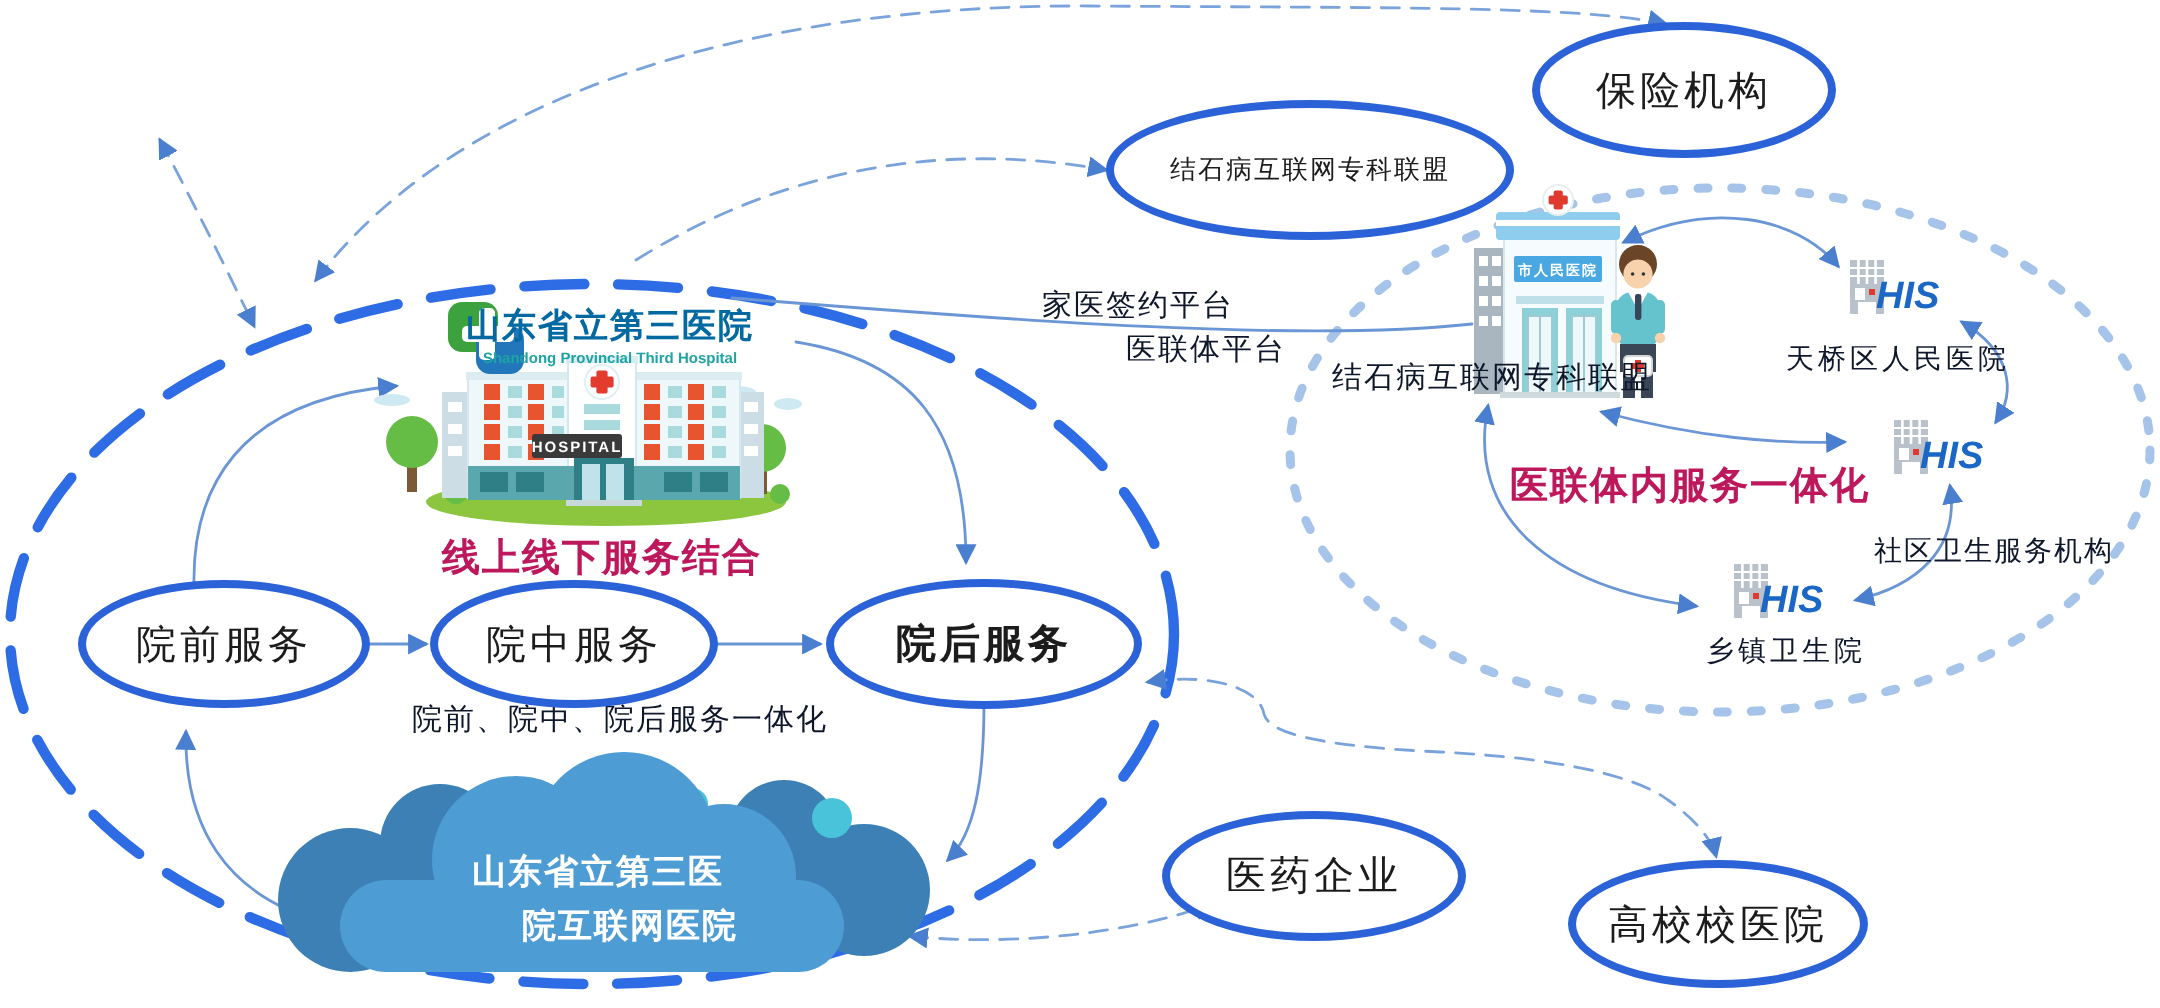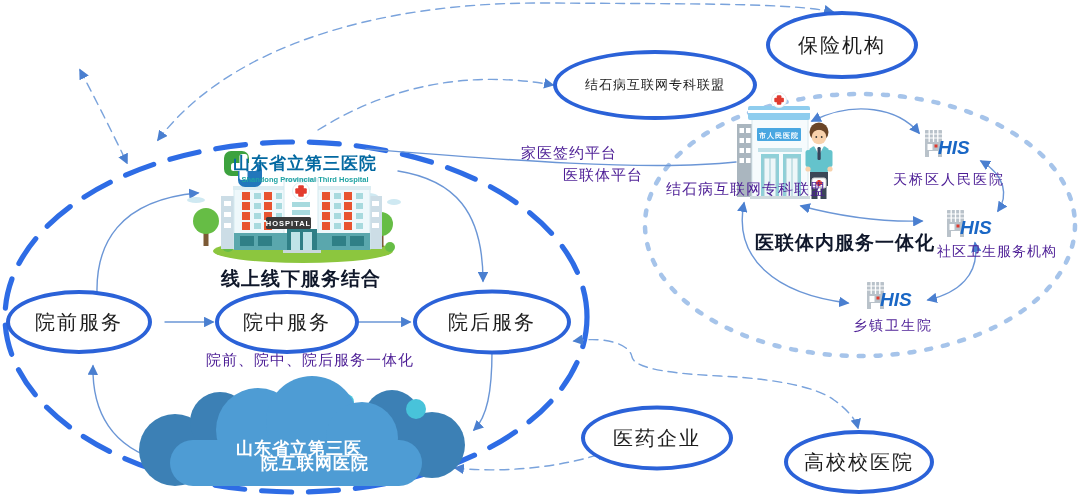--- a/index.html
+++ b/index.html
@@ -2,30 +2,30 @@
 <html><head>
 <meta charset="utf-8">
 <style>
   html,body{margin:0;padding:0;background:#fff;}
   #stage{position:relative;width:1080px;height:504px;background:#fff;overflow:hidden;
          font-family:"Liberation Serif","DejaVu Serif",serif;}
   #bg{position:absolute;left:0;top:0;z-index:1;}
   .node{position:absolute;z-index:3;background:#fff;border:4px solid #2b62d8;border-radius:50%;
         display:flex;align-items:center;justify-content:center;color:#1c1c1c;
         font-size:20px;letter-spacing:2px;white-space:nowrap;transform:translate(-50%,-50%);}
-  .lbl{position:absolute;z-index:2;color:#4c1d95;white-space:nowrap;transform:translate(-50%,-50%);
+  .lbl{position:absolute;z-index:2;color:#0f172a;white-space:nowrap;transform:translate(-50%,-50%);
        font-size:15px;letter-spacing:1px;}
-  .magenta{color:#0f172a;font-weight:bold;font-size:19px;}
+  .magenta{color:#be185d;font-weight:bold;font-size:19px;}
   .small{font-size:14px;letter-spacing:2px;}
   .cloudtxt{color:#fff;font-weight:bold;font-size:17px;letter-spacing:1px;
             font-family:"Liberation Sans","DejaVu Sans",sans-serif;}
   .logo-title{color:#0369a1;font-weight:bold;font-size:17px;letter-spacing:1px;}
   .logo-sub{color:#1fa3a3;font-weight:bold;font-size:7.5px;letter-spacing:0;
             font-family:"Liberation Sans","DejaVu Sans",sans-serif;}
-  .bold{font-weight:normal;}
+  .bold{font-weight:bold;}
 </style>
 </head>
 <body>
 
 <div id="stage">
 
 <svg id="bg" width="1080" height="504" viewBox="0 0 1080 504">
   <defs>
     <marker id="ah" viewBox="0 0 10 10" refX="8.5" refY="5" markerWidth="7.5" markerHeight="7.5" orient="auto-start-reverse">
       <path d="M0 0 L10 5 L0 10 Z" fill="#4a7fd0"></path>
@@ -230,21 +230,21 @@
     <text x="13" y="24" font-size="19" font-weight="bold" font-style="italic" fill="#1a67c5" font-family="Liberation Sans, DejaVu Sans, sans-serif">HIS</text>
   </g>
 </svg>
 
 <div class="node" style="left:842px;top:45px;width:144px;height:60px;">
       <span>保险机构</span>
     </div>
 <div class="node" style="left:655px;top:85px;width:196px;height:62px;font-size:13px;letter-spacing:1px;">
       <span>结石病互联网专科联盟</span>
     </div>
-<div class="node" style="left:79px;top:322px;width:138px;height:56px;justify-content:center;">
+<div class="node" style="left:112px;top:322px;width:138px;height:56px;justify-content:center;">
       <span>院前服务</span>
     </div>
 <div class="node" style="left:287px;top:322px;width:136px;height:56px;">
       <span>院中服务</span>
     </div>
 <div class="node bold" style="left:492px;top:322px;width:150px;height:57px;">
       <span>院后服务</span>
     </div>
 <div class="node" style="left:657px;top:438px;width:144px;height:57px;">
       <span>医药企业</span>
@@ -255,18 +255,18 @@
 
 <div class="lbl logo-title" style="left:305px;top:163px;">山东省立第三医院</div>
 <div class="lbl logo-sub" style="left:305px;top:179px;">Shandong Provincial Third Hospital</div>
 <div class="lbl magenta" style="left:301px;top:279px;">线上线下服务结合</div>
 <div class="lbl" style="left:310px;top:360px;text-align:right;">院前、院中、院后服务一体化</div>
 <div class="lbl" style="left:569px;top:153px;">家医签约平台</div>
 <div class="lbl" style="left:575px;top:175px;margin-left:28px;">医联体平台</div>
 <div class="lbl" style="left:746px;top:189px;">结石病互联网专科联盟</div>
 <div class="lbl magenta" style="left:845px;top:243px;">医联体内服务一体化</div>
 <div class="lbl small" style="left:949px;top:180px;">天桥区人民医院</div>
-<div class="lbl small" style="left:997px;top:252px;letter-spacing:1px;text-align:center;">社区卫生服务机构</div>
+<div class="lbl small" style="left:997px;top:276px;letter-spacing:1px;text-align:center;">社区卫生服务机构</div>
 <div class="lbl small" style="left:893px;top:326px;">乡镇卫生院</div>
-<div class="lbl cloudtxt" style="left:299px;top:448px;">山东省立第三医</div>
+<div class="lbl cloudtxt" style="left:299px;top:436px;">山东省立第三医</div>
 <div class="lbl cloudtxt" style="left:299px;top:463px;padding-left:32px;">院互联网医院</div>
 
 </div>
 
 </body></html>

